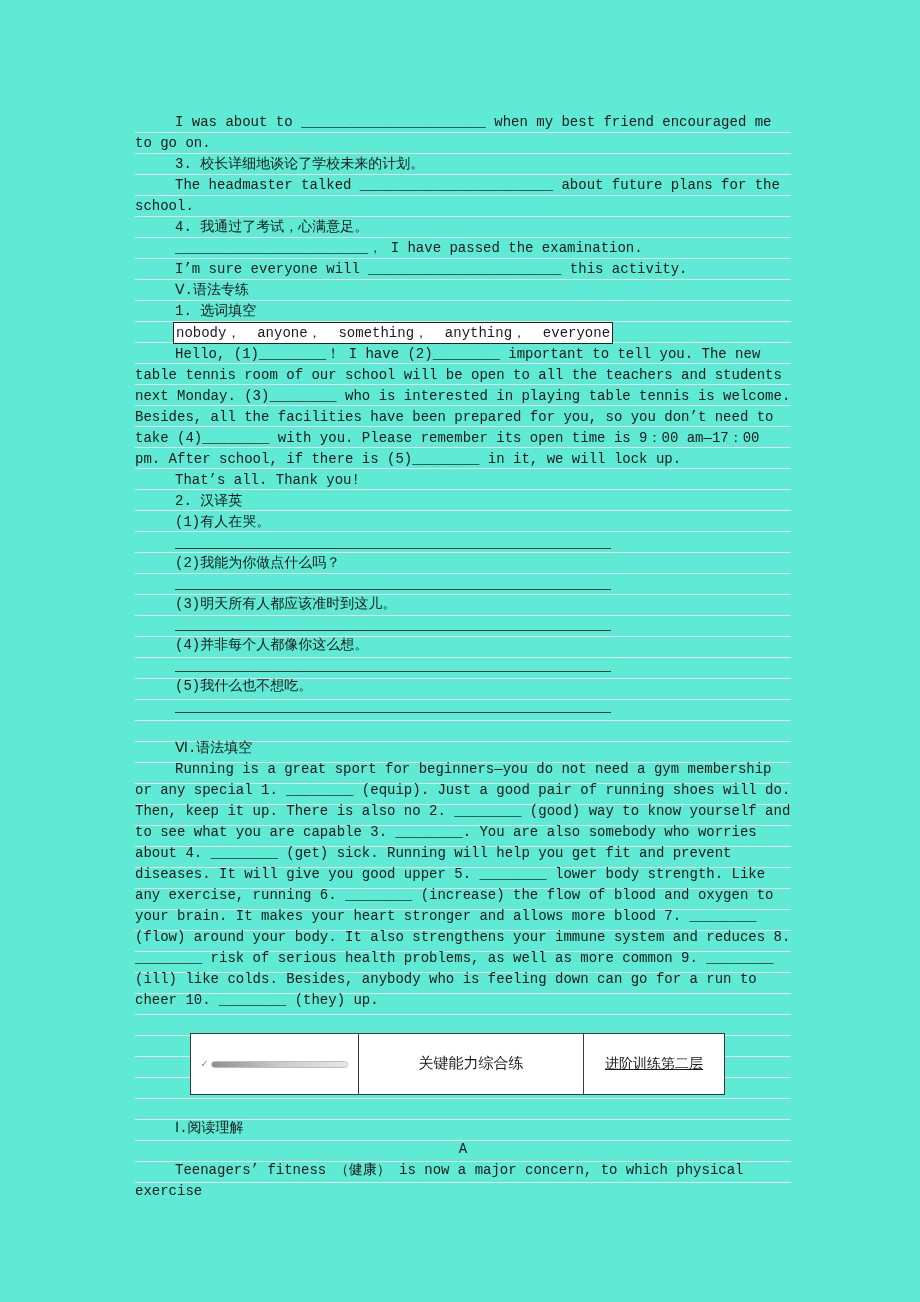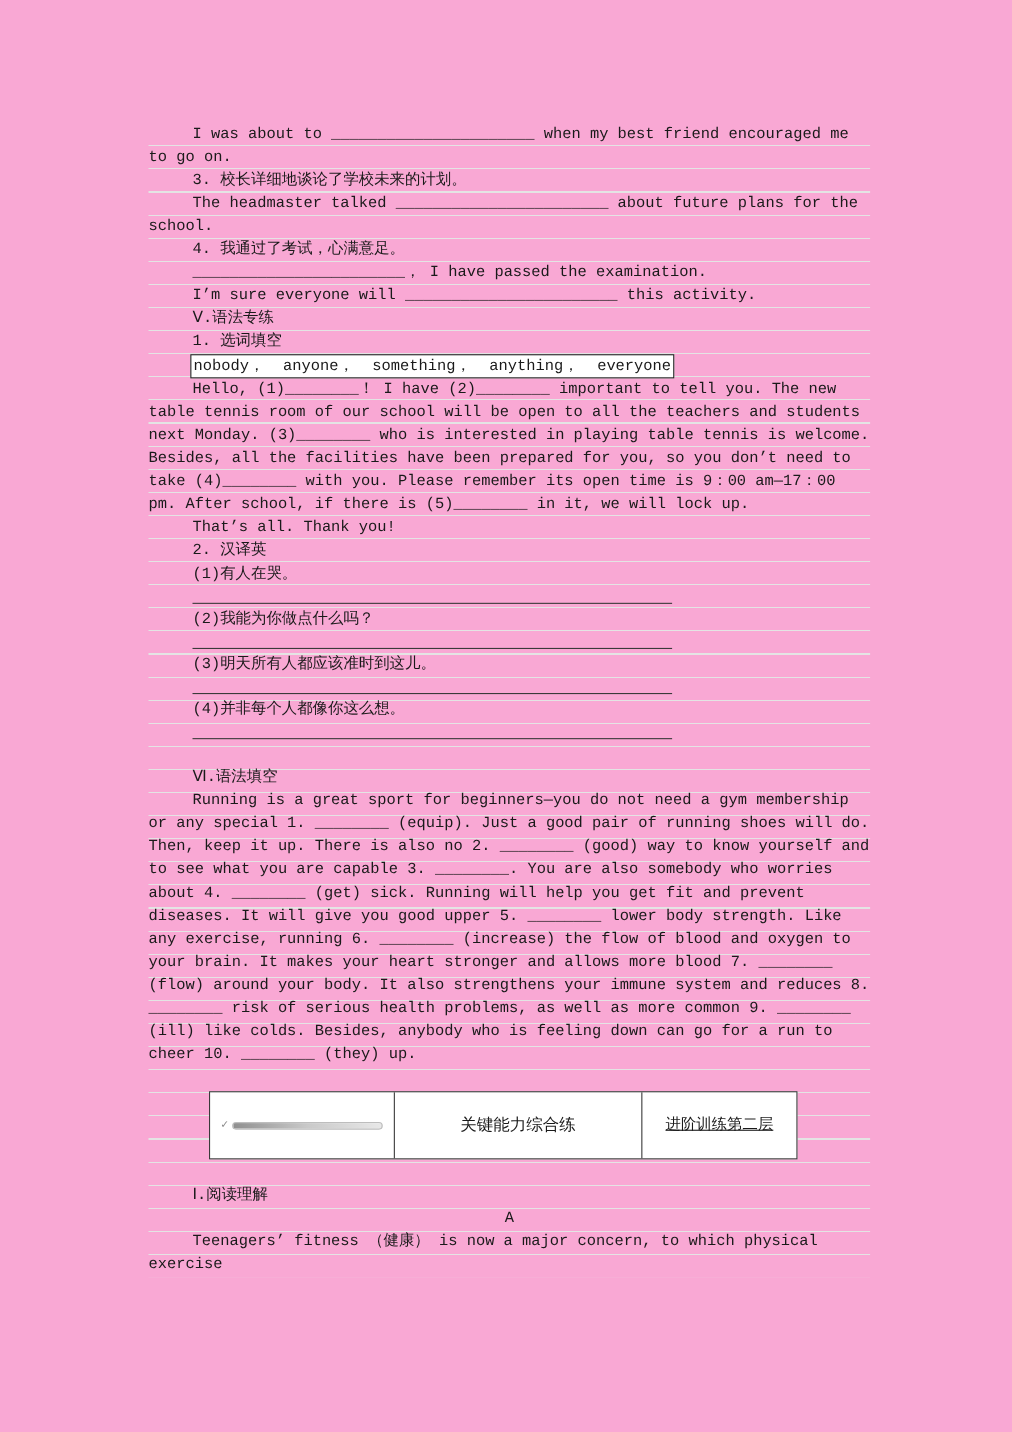--- a/index.html
+++ b/index.html
@@ -1,20 +1,20 @@
 <!DOCTYPE html>
 <html><head>
 <meta charset="utf-8">
 <style>
   * { box-sizing: border-box; }
   html,body { margin:0; padding:0; background:#ffffff; }
   .page {
     position:relative;
     width:920px; height:1302px;
-    background:#f9a8d4;
+    background:#5eead4;
     overflow:hidden;
     font-family:"Liberation Mono","DejaVu Sans Mono",monospace;
     font-size:14px;
     line-height:21px;
     color:#1a1a1a;
   }
   .content {
     position:absolute;
     left:135px; top:112px;
     width:656px;
@@ -114,20 +114,24 @@
       <div class="answer-line"></div>
     </div>
     <div class="trans-item">
       <p class="indent">(3)明天所有人都应该准时到这儿。</p>
       <div class="answer-line"></div>
     </div>
     <div class="trans-item">
       <p class="indent">(4)并非每个人都像你这么想。</p>
       <div class="answer-line"></div>
     </div>
+    <div class="trans-item">
+      <p class="indent">(5)我什么也不想吃。</p>
+      <div class="answer-line"></div>
+    </div>
 
     <div class="spacer-line"></div>
 
     <p class="indent">Ⅵ.语法填空</p>
     <p class="indent">Running is a great sport for beginners—you do not need a gym membership or any special 1. ________ (equip). Just a good pair of running shoes will do. Then, keep it up. There is also no 2. ________ (good) way to know yourself and to see what you are capable 3. ________. You are also somebody who worries about 4. ________ (get) sick. Running will help you get fit and prevent diseases. It will give you good upper 5. ________ lower body strength. Like any exercise, running 6. ________ (increase) the flow of blood and oxygen to your brain. It makes your heart stronger and allows more blood 7. ________ (flow) around your body. It also strengthens your immune system and reduces 8. ________ risk of serious health problems, as well as more common 9. ________ (ill) like colds. Besides, anybody who is feeling down can go for a run to cheer 10. ________ (they) up.</p>
 
     <div class="banner">
       <div class="banner-cell-deco">
         <span class="deco-check">✓</span>
         <span class="deco-bar"></span>

